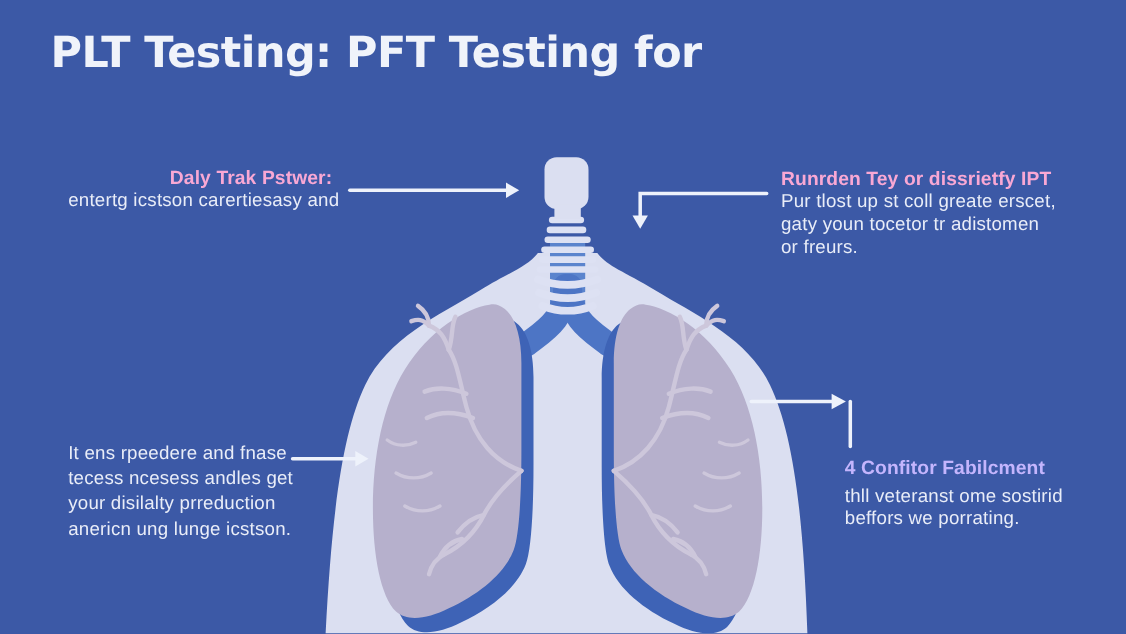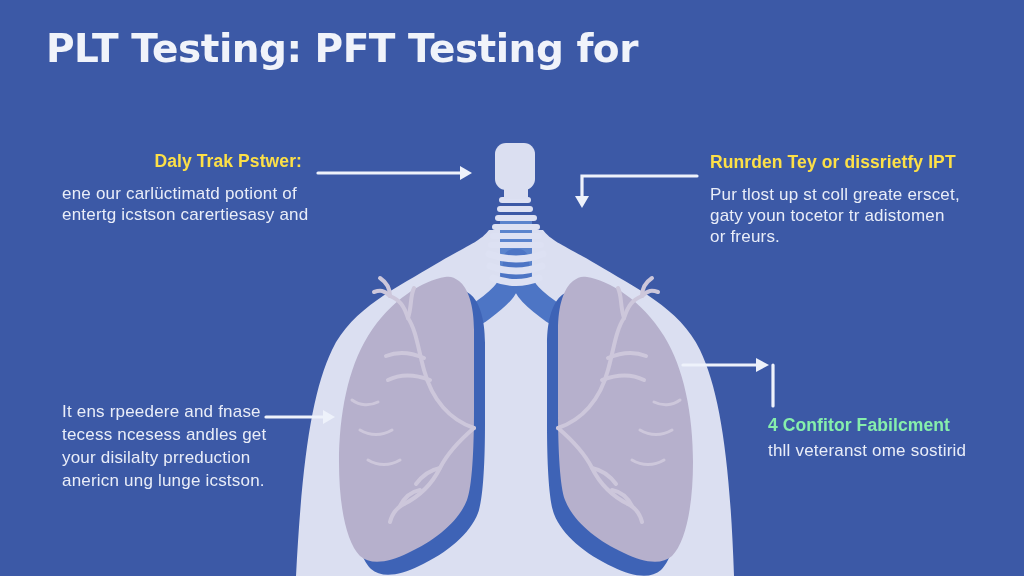--- a/index.html
+++ b/index.html
@@ -17,30 +17,30 @@
     font-weight:bold; font-size:39px; letter-spacing:-0.5px;
     color:#f0f3fa;
   }
 
   .annot {
     position:absolute; color:#e9edf8;
     font-size:17px; line-height:21px; letter-spacing:0.2px;
   }
   .annot-heading {
     font-weight:bold; font-size:17.5px; line-height:20px;
-    color:#fde047; margin-bottom:12px; letter-spacing:0.1px;
+    color:#f9a8d4; margin-bottom:0; letter-spacing:0.1px;
   }
   .annot-line { white-space:nowrap; }
 
   .tl { left:62px;  top:151px; width:240px; }
   .tl .annot-heading { text-align:right; }
   .tr { left:710px; top:152px; width:275px; }
   .bl { left:62px;  top:400px; width:240px; line-height:23px; }
   .br { left:768px; top:415px; width:240px; line-height:19.5px; }
-  .br .annot-heading { color:#86efac; margin-bottom:6px; }
+  .br .annot-heading { color:#c4b5fd; margin-bottom:6px; }
 </style>
 </head>
 <body>
 
 <div class="stage">
 
   <svg class="art" width="1024" height="576" viewBox="0 0 1024 576">
     <defs>
       <path id="lungL" d="M 445,277
         C 424,280 390,300 368,336
@@ -138,36 +138,36 @@
         <polygon points="756,358 756,372 769,365" stroke="none"></polygon>
         <line x1="773" y1="365" x2="773" y2="406"></line>
       </g>
     </g>
   </svg>
 
   <div class="page-title">PLT Testing: PFT Testing for</div>
 
   <div class="annot tl">
     <div class="annot-heading">Daly Trak Pstwer:</div>
-    <div class="annot-line">ene our carlüctimatd potiont of</div>
     <div class="annot-line">entertg icstson carertiesasy and</div>
   </div>
 
   <div class="annot bl">
     <div class="annot-line">It ens rpeedere and fnase</div>
     <div class="annot-line">tecess ncesess andles get</div>
     <div class="annot-line">your disilalty prreduction</div>
     <div class="annot-line">anericn ung lunge icstson.</div>
   </div>
 
   <div class="annot tr">
     <div class="annot-heading">Runrden Tey or dissrietfy IPT</div>
     <div class="annot-line">Pur tlost up st coll greate erscet,</div>
     <div class="annot-line">gaty youn tocetor tr adistomen</div>
     <div class="annot-line">or freurs.</div>
   </div>
 
   <div class="annot br">
     <div class="annot-heading">4 Confitor Fabilcment</div>
     <div class="annot-line">thll veteranst ome sostirid</div>
+    <div class="annot-line">beffors we porrating.</div>
   </div>
 
 </div>
 
 </body></html>

